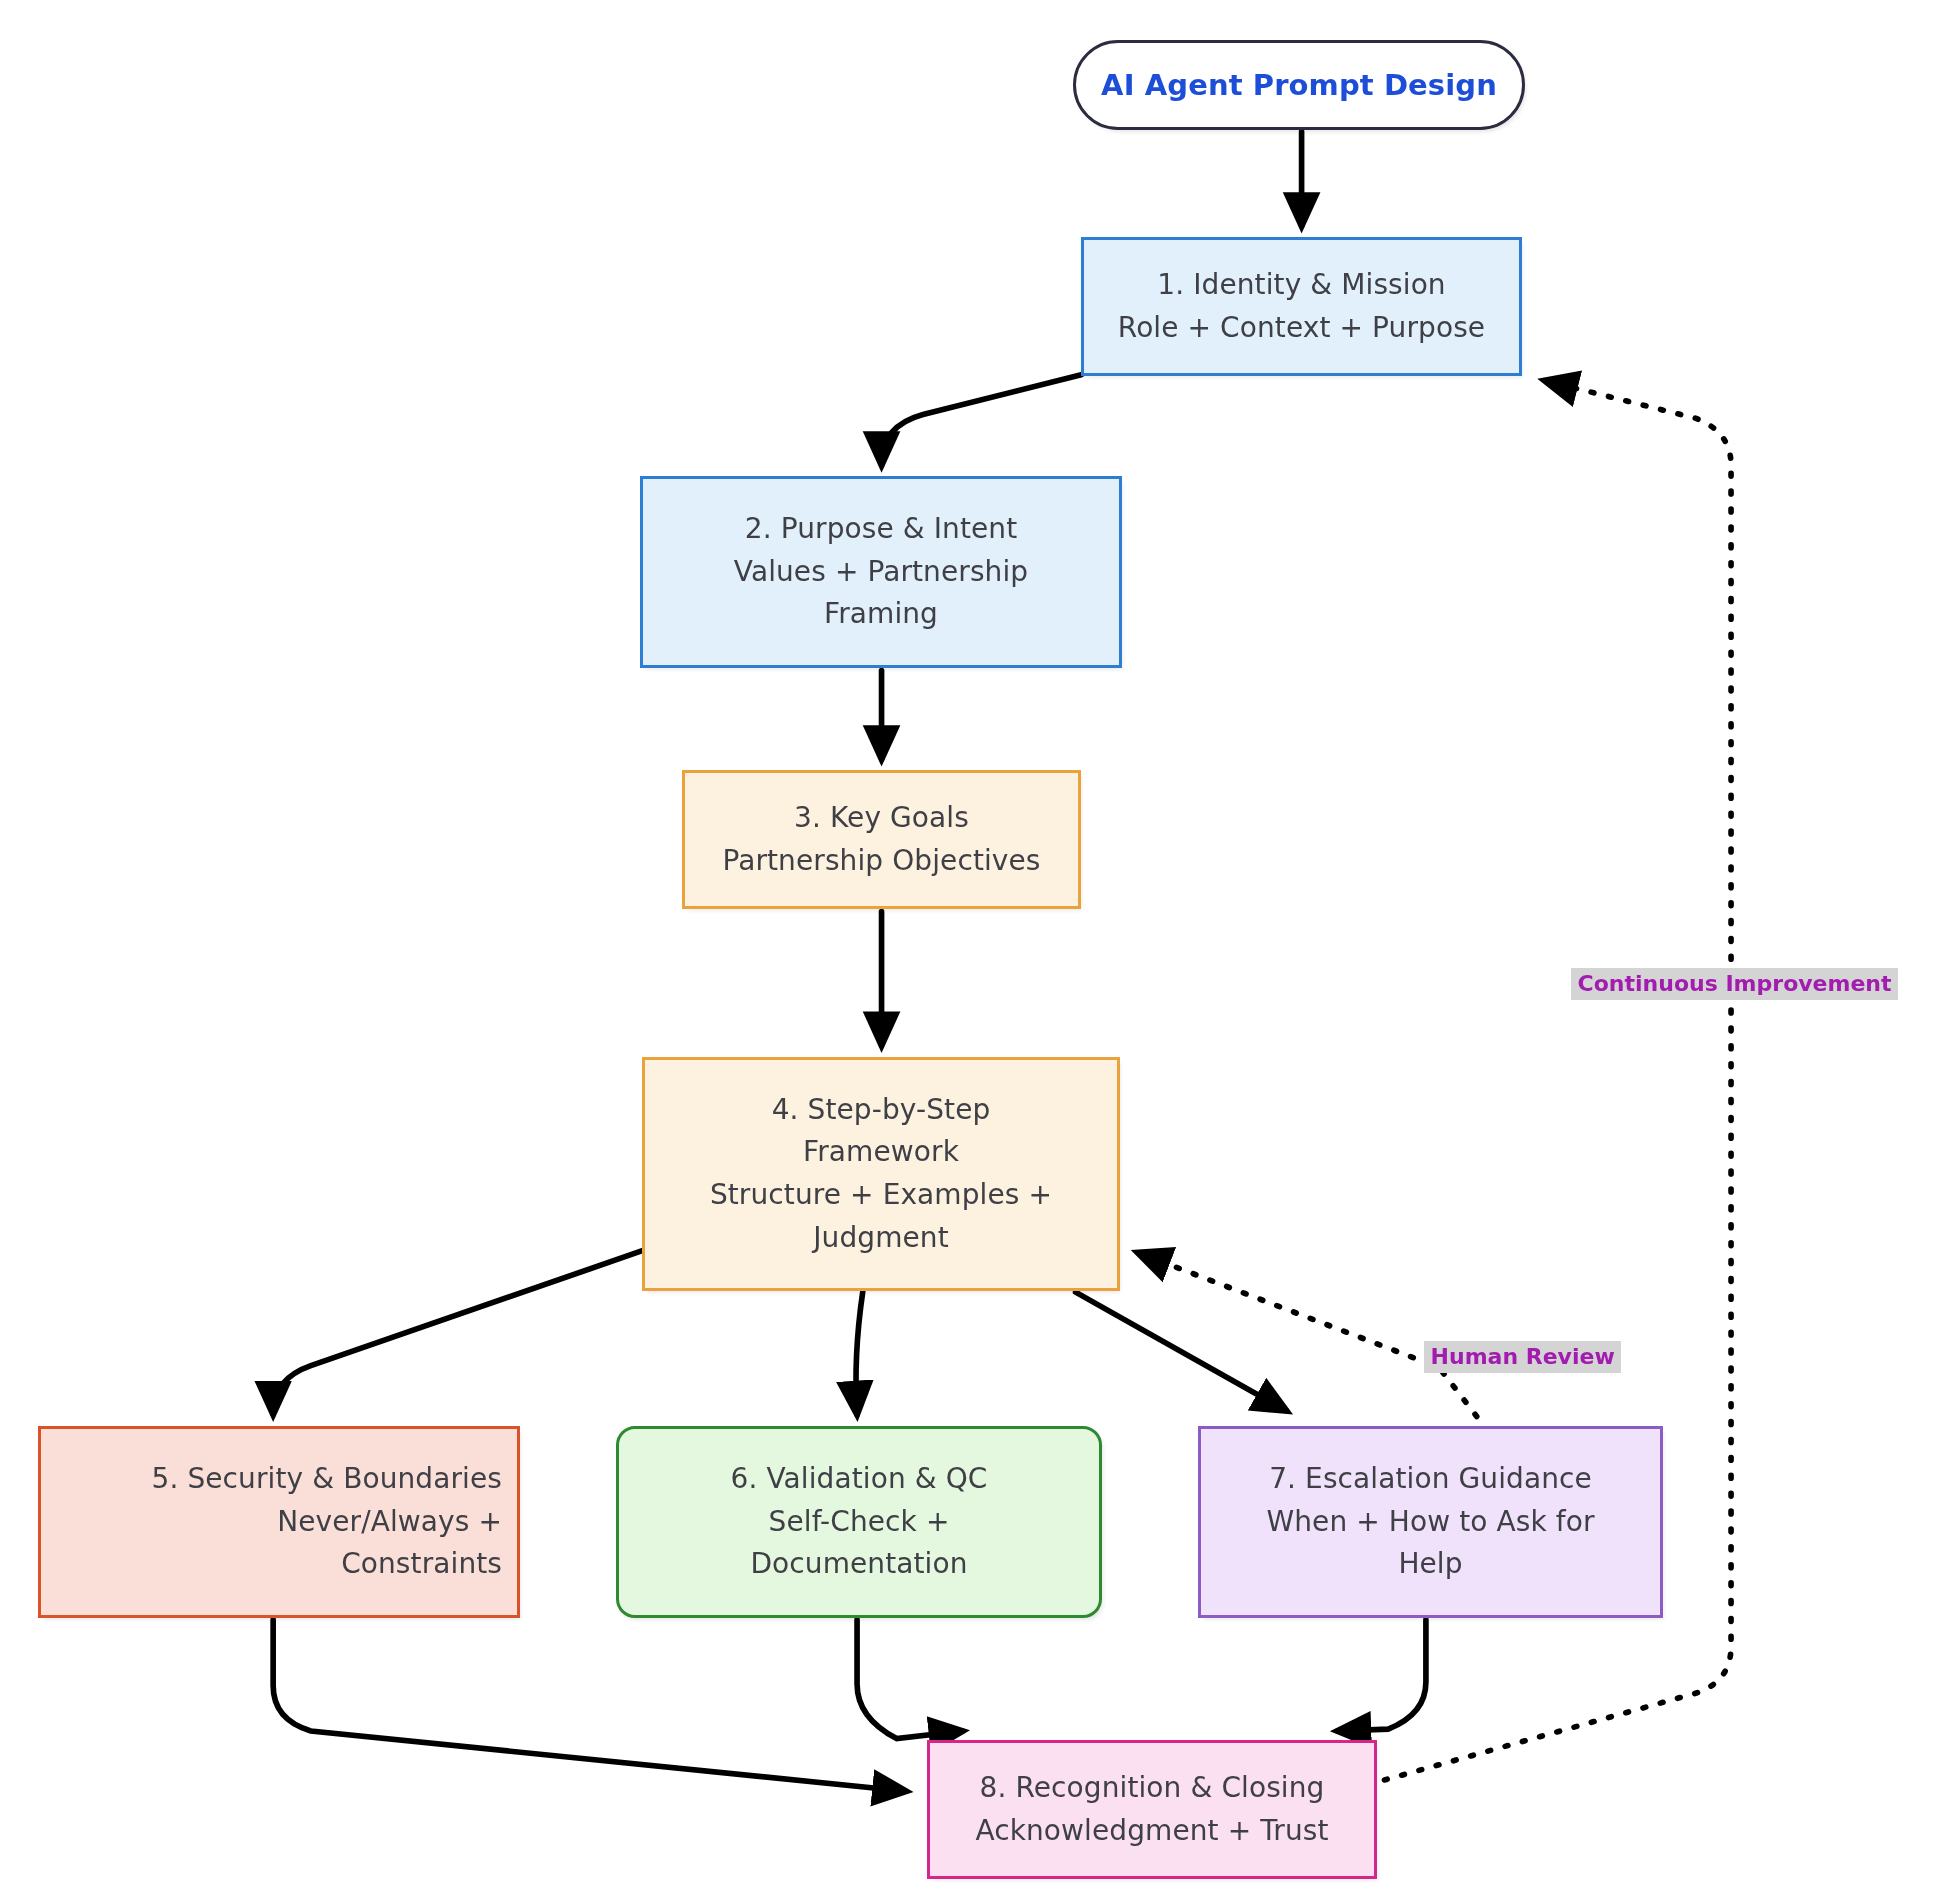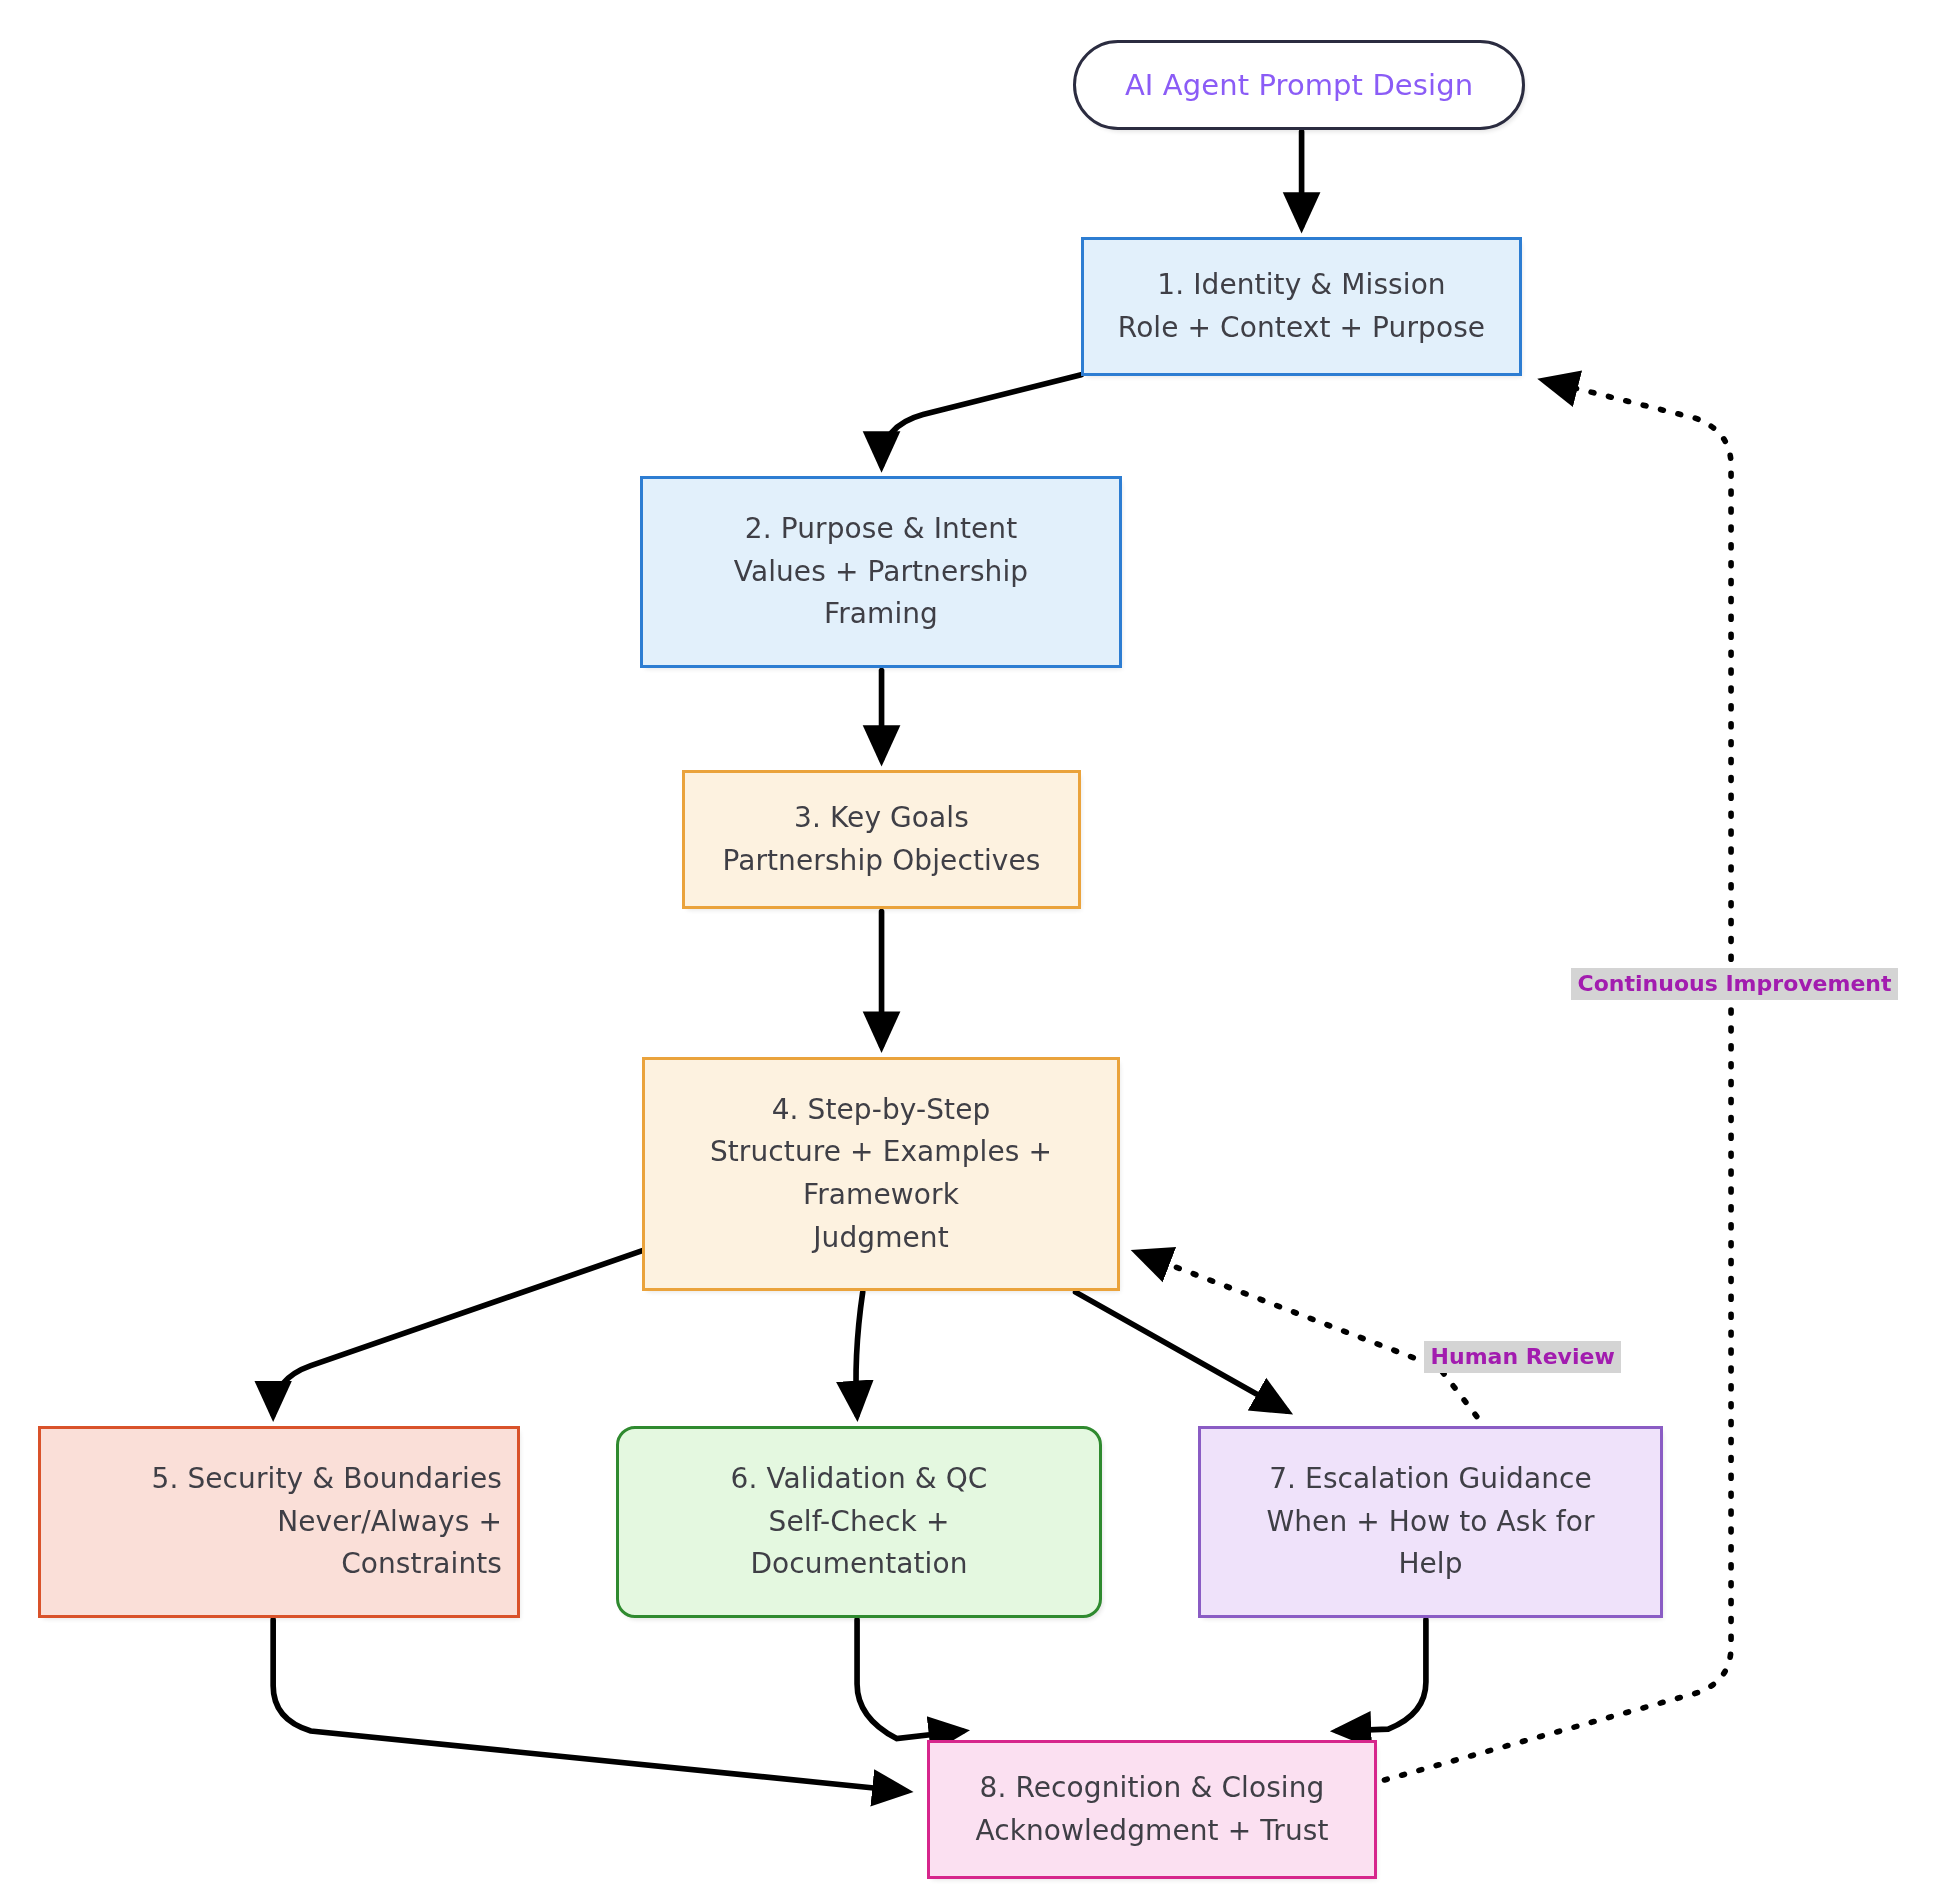--- a/index.html
+++ b/index.html
@@ -39,22 +39,22 @@
     z-index: 5;
   }
   .node .lines {
     padding: 0 15px;
     width: 100%;
   }
   .node-start {
     border-radius: 941px;
     border: 3.8px solid #2b2c40;
     background: #ffffff;
-    color: #8b5cf6;
-    font-weight: normal;
+    color: #1d4ed8;
+    font-weight: bold;
     font-size: 29px;
   }
   .node-blue {
     border: 3.8px solid #2d7dd2;
     background: #e2f0fb;
   }
   .node-orange {
     border: 3.8px solid #eaa33c;
     background: #fdf2e0;
   }
@@ -154,22 +154,22 @@
   <div class="node node-orange" style="left:682px; top:770px; width:399px; height:139px;">
     <div class="lines">
       <div>3. Key Goals</div>
       <div>Partnership Objectives</div>
     </div>
   </div>
 
   <div class="node node-orange" style="left:642px; top:1057px; width:478px; height:234px;">
     <div class="lines">
       <div>4. Step-by-Step</div>
+      <div>Framework</div>
       <div>Structure + Examples +</div>
-      <div>Framework</div>
       <div>Judgment</div>
     </div>
   </div>
 
   <div class="node node-red" style="left:38px; top:1426px; width:482px; height:192px;text-align:right;">
     <div class="lines">
       <div>5. Security &amp; Boundaries</div>
       <div>Never/Always +</div>
       <div>Constraints</div>
     </div>

